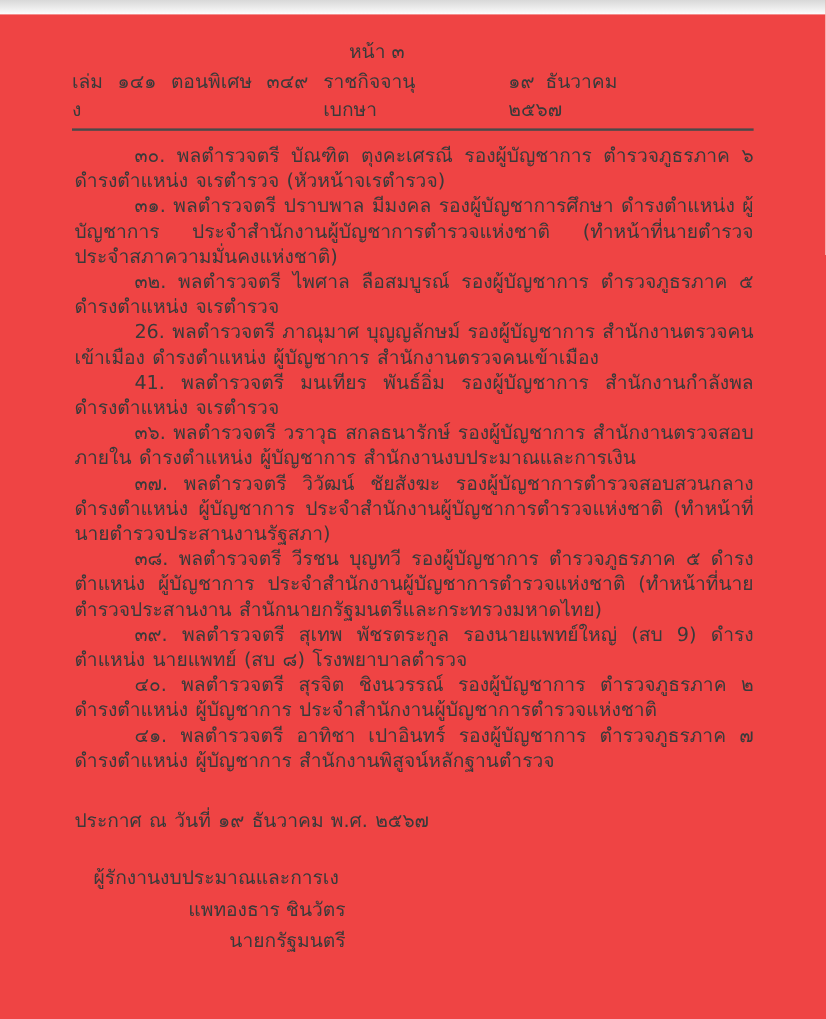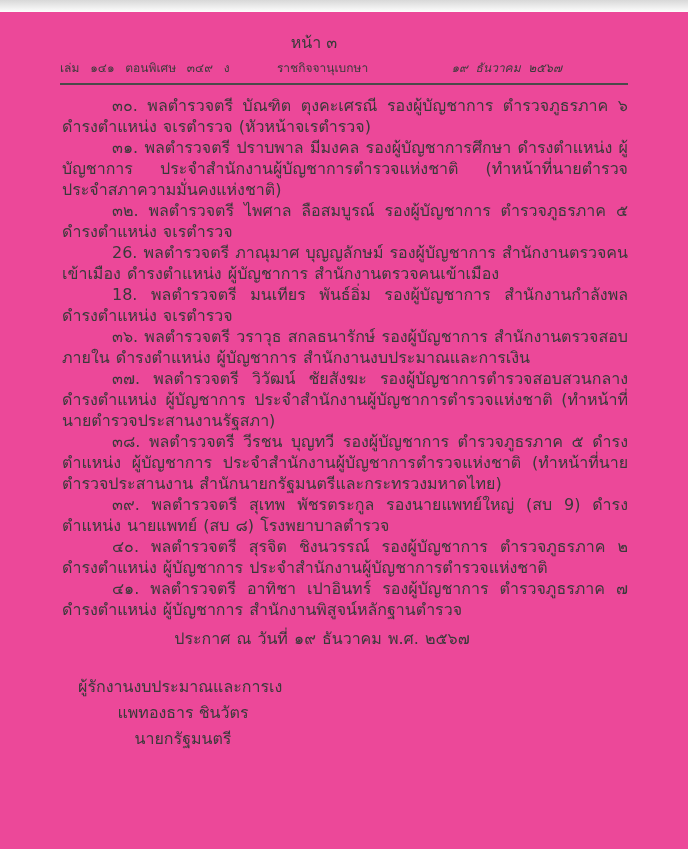--- a/index.html
+++ b/index.html
@@ -12,75 +12,75 @@
     width: 688px;
     height: 849px;
     font-family: "DejaVu Sans", "Liberation Sans", sans-serif;
     color: #3a3a3a;
     overflow: hidden;
   }
   .page {
     position: relative;
     width: 688px;
     height: 849px;
-    background: #ec4899;
+    background: #ef4444;
   }
   .top-shadow {
     height: 12px;
     background: linear-gradient(to bottom, #d8d8d8, #fdfdfd);
   }
   header {
     margin: 20px 60px 0 60px;
   }
   .page-no {
     text-align: center;
     font-size: 16px;
     line-height: 22px;
     margin-right: 60px; 
   }
   .masthead {
     display: flex;
     align-items: baseline;
     justify-content: space-between;
-    font-size: 12px;
+    font-size: 16px;
     line-height: 24px;
     margin-top: 2px;
     gap: 38px;
   }
   .masthead .volume { word-spacing: 7px; }
   .masthead .gazette-title { margin-left: -36px; }
-  .masthead .issue-date { word-spacing: 4px; padding-right: 66px; font-style: italic; }
+  .masthead .issue-date { word-spacing: 4px; padding-right: 66px; }
   .rule {
     border: 0;
     border-top: 2px solid #4a4a4a;
     margin: 3px 0 0 0;
   }
   main {
     margin: 10px 60px 0 62px; 
     font-size: 16px;
     line-height: 21px;
   }
   p.para {
     margin: 0;
     text-indent: 50px;
     text-align: justify;
     word-spacing: 1px;
   }
   p.proclaim {
-    margin: 8px 46px 0 0;
-    text-align: center;
+    margin: 29px 46px 0 0;
+    text-align: left;
     text-indent: 0;
   }
   .signature {
     margin: 25px 0 0 16px;
     width: 210px;
     line-height: 26px;
   }
   .signature p { margin: 0; }
-  .sig-name, .sig-title { text-align: center; }
+  .sig-name, .sig-title { text-align: right; }
 </style>
 </head>
 <body>
 
 <div class="page">
   <div class="top-shadow"></div>
 
   <header>
     <div class="page-no">หน้า ๓</div>
     <div class="masthead">
@@ -89,21 +89,21 @@
       <span class="issue-date">๑๙ ธันวาคม ๒๕๖๗</span>
     </div>
     <hr class="rule">
   </header>
 
   <main>
     <p class="para">๓๐. พลตำรวจตรี บัณฑิต ตุงคะเศรณี รองผู้บัญชาการ ตำรวจภูธรภาค ๖ ดำรงตำแหน่ง จเรตำรวจ (หัวหน้าจเรตำรวจ)</p>
     <p class="para">๓๑. พลตำรวจตรี ปราบพาล มีมงคล รองผู้บัญชาการศึกษา ดำรงตำแหน่ง ผู้บัญชาการ ประจำสำนักงานผู้บัญชาการตำรวจแห่งชาติ (ทำหน้าที่นายตำรวจประจำสภาความมั่นคงแห่งชาติ)</p>
     <p class="para">๓๒. พลตำรวจตรี ไพศาล ลือสมบูรณ์ รองผู้บัญชาการ ตำรวจภูธรภาค ๕ ดำรงตำแหน่ง จเรตำรวจ</p>
     <p class="para">26. พลตำรวจตรี ภาณุมาศ บุญญลักษม์ รองผู้บัญชาการ สำนักงานตรวจคนเข้าเมือง ดำรงตำแหน่ง ผู้บัญชาการ สำนักงานตรวจคนเข้าเมือง</p>
-    <p class="para">18. พลตำรวจตรี มนเทียร พันธ์อิ่ม รองผู้บัญชาการ สำนักงานกำลังพล ดำรงตำแหน่ง จเรตำรวจ</p>
+    <p class="para">41. พลตำรวจตรี มนเทียร พันธ์อิ่ม รองผู้บัญชาการ สำนักงานกำลังพล ดำรงตำแหน่ง จเรตำรวจ</p>
     <p class="para">๓๖. พลตำรวจตรี วราวุธ สกลธนารักษ์ รองผู้บัญชาการ สำนักงานตรวจสอบภายใน ดำรงตำแหน่ง ผู้บัญชาการ สำนักงานงบประมาณและการเงิน</p>
     <p class="para">๓๗. พลตำรวจตรี วิวัฒน์ ชัยสังฆะ รองผู้บัญชาการตำรวจสอบสวนกลาง ดำรงตำแหน่ง ผู้บัญชาการ ประจำสำนักงานผู้บัญชาการตำรวจแห่งชาติ (ทำหน้าที่นายตำรวจประสานงานรัฐสภา)</p>
     <p class="para">๓๘. พลตำรวจตรี วีรชน บุญทวี รองผู้บัญชาการ ตำรวจภูธรภาค ๕ ดำรงตำแหน่ง ผู้บัญชาการ ประจำสำนักงานผู้บัญชาการตำรวจแห่งชาติ (ทำหน้าที่นายตำรวจประสานงาน สำนักนายกรัฐมนตรีและกระทรวงมหาดไทย)</p>
     <p class="para">๓๙. พลตำรวจตรี สุเทพ พัชรตระกูล รองนายแพทย์ใหญ่ (สบ 9) ดำรงตำแหน่ง นายแพทย์ (สบ ๘) โรงพยาบาลตำรวจ</p>
     <p class="para">๔๐. พลตำรวจตรี สุรจิต ชิงนวรรณ์ รองผู้บัญชาการ ตำรวจภูธรภาค ๒ ดำรงตำแหน่ง ผู้บัญชาการ ประจำสำนักงานผู้บัญชาการตำรวจแห่งชาติ</p>
     <p class="para">๔๑. พลตำรวจตรี อาทิชา เปาอินทร์ รองผู้บัญชาการ ตำรวจภูธรภาค ๗ ดำรงตำแหน่ง ผู้บัญชาการ สำนักงานพิสูจน์หลักฐานตำรวจ</p>
 
     <p class="para proclaim">ประกาศ ณ วันที่ ๑๙ ธันวาคม พ.ศ. ๒๕๖๗</p>
 
     <div class="signature">

